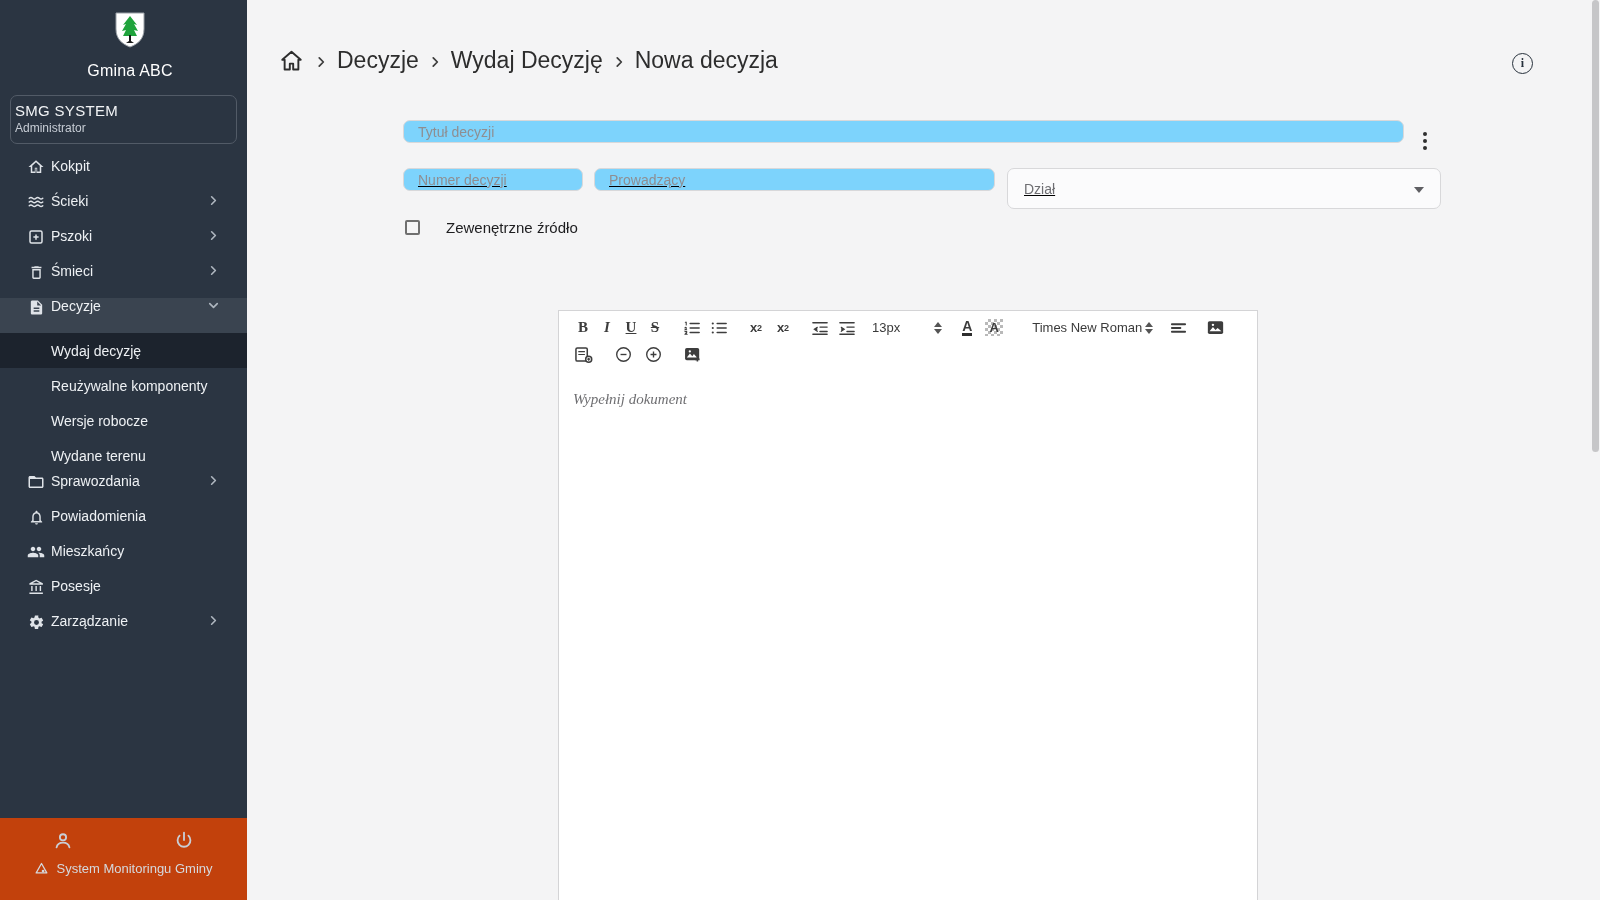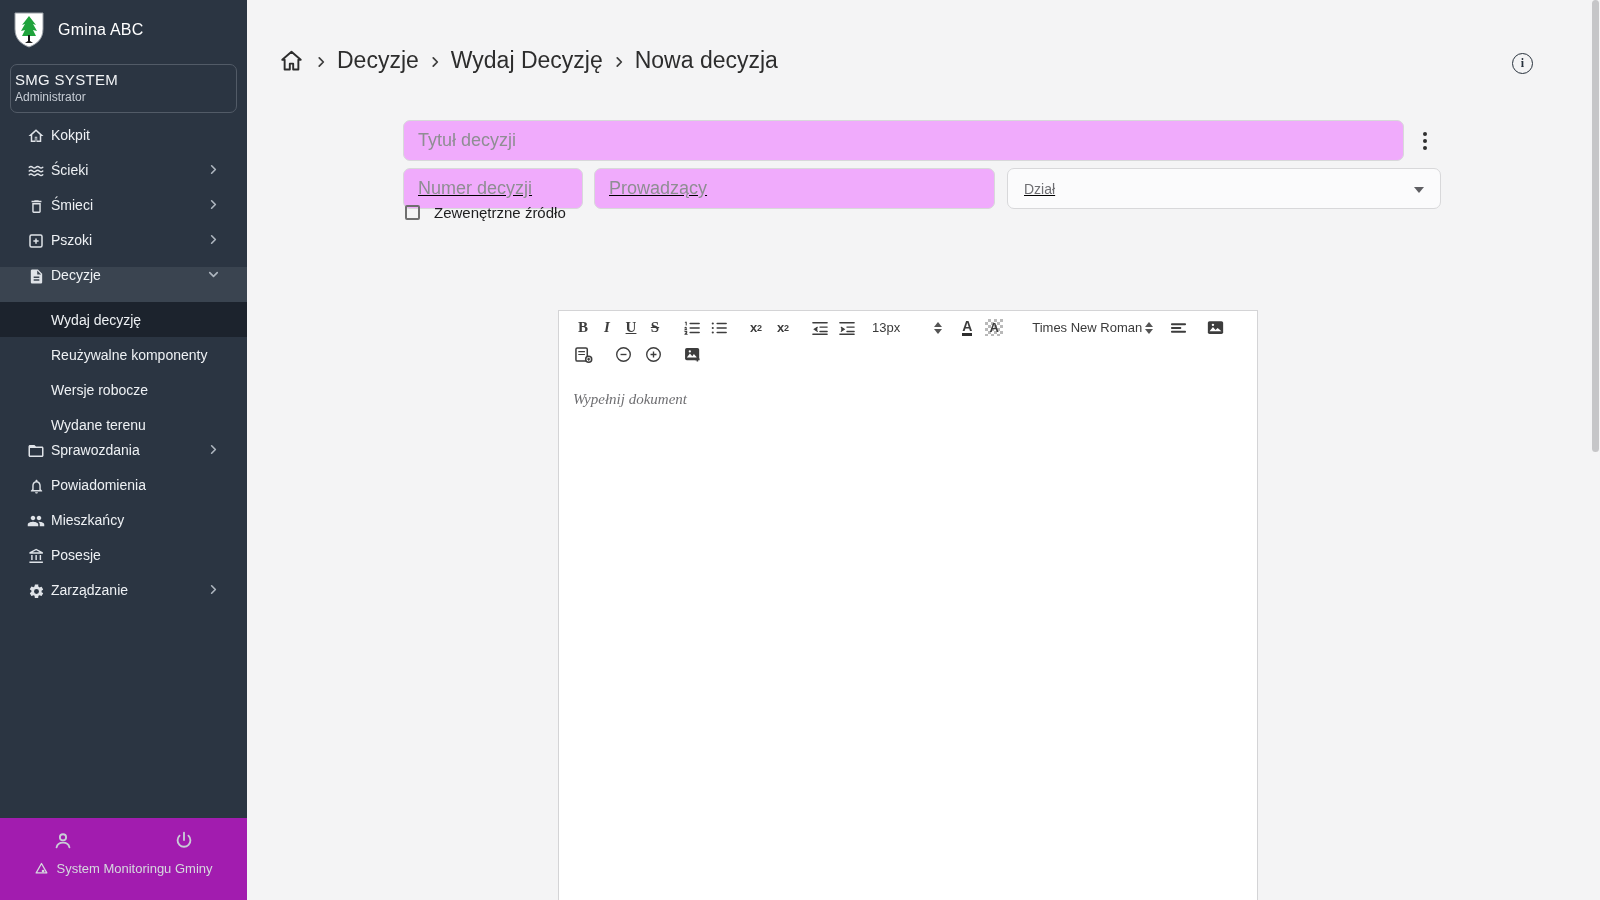--- a/index.html
+++ b/index.html
@@ -1,60 +1,60 @@
 <!DOCTYPE html>
 <html><head>
 <meta charset="utf-8">
 <style>
   * { box-sizing: border-box; margin: 0; padding: 0; }
   html,body { width:1600px; height:900px; overflow:hidden; }
   body { font-family:"Liberation Sans", sans-serif; background:#f4f4f5; position:relative; }
 
   
   .sidebar { position:absolute; left:0; top:0; width:247px; height:900px; background:#2b3542; color:#edf0f3; }
-  .logo-row { display:flex; align-items:center; gap:13px; padding:11px 0 9px 13px; }
+  .logo-row { display:flex; align-items:center; gap:13px; padding:11px 0 9px 13px;flex-direction:column; }
   .org-name { font-size:16px; color:#ffffff; letter-spacing:.2px; }
   .sys-badge { margin:6px 10px 0; border:1px solid #525b67; border-radius:7px; padding:6px 4px 8px; cursor:pointer; }
   .sys-badge .t { font-size:15px; color:#f2f4f6; letter-spacing:.3px; }
   .sys-badge .s { font-size:12px; color:#c7cdd5; margin-top:2px; }
 
   .menu { margin-top:14px; }
   .mi { height:35px; display:flex; padding:0 26px 0 27px; cursor:pointer; }
   .mi.highlight { background:#3a4450; }
   .mi-ic { width:18px; height:18px; margin-right:6px; display:flex; align-items:center; justify-content:center; color:#dfe3e8; flex:none; }
   .mi-lb { font-size:14px; flex:1; color:#eef1f4; white-space:nowrap; }
   .mi-ch { width:15px; height:15px; color:#aeb6bf; flex:none; display:flex; align-items:center; }
   .sub-item { height:35px; display:flex; align-items:center; padding-left:51px; font-size:14px; color:#eef1f4; cursor:pointer; }
   .sub-item.active { background:#1c232d; }
 
-  .sidebar-bottom { position:absolute; left:0; right:0; bottom:0; height:82px; background:#a21caf; }
+  .sidebar-bottom { position:absolute; left:0; right:0; bottom:0; height:82px; background:#c2410c; }
   .sb-icons { display:flex; justify-content:space-between; padding:12px 52px 0; color:#c9ced6; }
   .sb-icons .ib { cursor:pointer; display:flex; }
   .sb-foot { display:flex; align-items:center; justify-content:center; gap:7px; margin-top:9px; font-size:13px; color:#d5d9de; }
 
   
   .main { position:absolute; left:247px; top:0; right:0; bottom:0; background:#f4f4f5; }
   .breadcrumb { position:absolute; left:31px; top:47px; display:flex; align-items:center; gap:9px; font-size:23px; color:#2d2d2d; }
   .crumb { cursor:pointer; white-space:nowrap; }
   .bsep { display:flex; color:#3d3d3d; margin-top:2px; }
   .info-btn { position:absolute; top:53px; right:67px; width:21px; height:21px; border:1.7px solid #27313c; border-radius:50%; display:flex; align-items:center; justify-content:center; font:700 12px "Liberation Serif", serif; color:#27313c; cursor:pointer; }
 
   
   .form-area { position:absolute; left:156px; top:120px; width:1060px; height:120px; }
-  .inp { height:41px; background:#f0abfc; border:1px solid #d8d8da; border-radius:7px; font-size:18px; padding:0 14px; color:#333; outline:none; font-family:"Liberation Sans",sans-serif; }
+  .inp { height:23px; background:#7dd3fc; border:1px solid #d8d8da; border-radius:7px; font-size:14px; padding:0 14px; color:#333; outline:none; font-family:"Liberation Sans",sans-serif; }
   .inp::placeholder { color:#8e8e92; }
   .row1-inp { position:absolute; left:0; top:0; width:1001px; }
   .kebab { position:absolute; left:1012px; top:9px; width:20px; height:24px; display:flex; flex-direction:column; align-items:center; justify-content:center; gap:3px; cursor:pointer; }
   .kebab i { width:4px; height:4px; border-radius:50%; background:#2f2f2f; }
   .row2 { position:absolute; left:0; top:48px; display:flex;text-decoration:underline; }
   .numer { width:180px; margin-right:11px; }
   .prow { width:401px; margin-right:12px; }
   .select { width:434px; height:41px; background:#fbfbfc; border:1px solid #d8d8da; border-radius:7px; display:flex; align-items:center; padding:0 16px; font-size:14px; color:#6e6e72; cursor:pointer; position:relative; }
   .caret { position:absolute; right:16px; top:18px; width:0; height:0; border-left:5px solid transparent; border-right:5px solid transparent; border-top:6px solid #5f5f63; }
-  .cb-row { position:absolute; left:2px; top:84px; display:flex; align-items:center; gap:14px; cursor:pointer; }
+  .cb-row { position:absolute; left:2px; top:99px; display:flex; align-items:center; gap:26px; cursor:pointer; }
   .cb { width:15px; height:15px; border:2px solid #6f6f6f; border-radius:2px; background:transparent; }
   .cb-lb { font-size:15px; color:#1d1d1f; }
 
   
   .editor { position:absolute; left:311px; top:310px; width:700px; bottom:0; }
   .toolbar { border:1px solid #d4d4d6; background:#ffffff; padding:5px 12px 3px; display:flex; flex-wrap:wrap; align-items:center; }
   .tb { height:23px; min-width:24px; display:inline-flex; align-items:center; justify-content:center; color:#3d3d3d; cursor:pointer; border-radius:3px; }
   .ltr { font:600 15px "Liberation Serif", serif; }
   .ltr.i { font-style:italic; }
   .ltr.u { text-decoration:underline; }
@@ -126,40 +126,40 @@
         <span class="mi-lb">Ścieki</span>
         <span class="mi-ch">
           <svg width="15" height="15" viewBox="0 0 24 24">
               <path d="M9 6l6 6-6 6" fill="none" stroke="currentColor" stroke-width="2.6" stroke-linecap="round" stroke-linejoin="round"></path>
             </svg>
         </span>
       </div>
 
       <div class="mi">
         <span class="mi-ic">
-          <svg width="17" height="17" viewBox="0 0 24 24">
-              <path d="M6 19c0 1.1.9 2 2 2h8c1.1 0 2-.9 2-2V7H6v12zM8 9h8v10H8V9zm7.5-5-1-1h-5l-1 1H5v2h14V4h-3.5z" fill="currentColor"></path>
-            </svg>
-        </span>
-        <span class="mi-lb">Śmieci</span>
-        <span class="mi-ch">
-          <svg width="15" height="15" viewBox="0 0 24 24">
-              <path d="M9 6l6 6-6 6" fill="none" stroke="currentColor" stroke-width="2.6" stroke-linecap="round" stroke-linejoin="round"></path>
-            </svg>
-        </span>
-      </div>
-
-      <div class="mi">
-        <span class="mi-ic">
           <svg width="18" height="18" viewBox="0 0 24 24" fill="none" stroke="currentColor" stroke-width="2">
             <rect x="4" y="4" width="16" height="16" rx="2"></rect>
               <path d="M12 8.5v7M8.5 12h7"></path>
           </svg>
         </span>
         <span class="mi-lb">Pszoki</span>
+        <span class="mi-ch">
+          <svg width="15" height="15" viewBox="0 0 24 24">
+              <path d="M9 6l6 6-6 6" fill="none" stroke="currentColor" stroke-width="2.6" stroke-linecap="round" stroke-linejoin="round"></path>
+            </svg>
+        </span>
+      </div>
+
+      <div class="mi">
+        <span class="mi-ic">
+          <svg width="17" height="17" viewBox="0 0 24 24">
+              <path d="M6 19c0 1.1.9 2 2 2h8c1.1 0 2-.9 2-2V7H6v12zM8 9h8v10H8V9zm7.5-5-1-1h-5l-1 1H5v2h14V4h-3.5z" fill="currentColor"></path>
+            </svg>
+        </span>
+        <span class="mi-lb">Śmieci</span>
         <span class="mi-ch">
           <svg width="15" height="15" viewBox="0 0 24 24">
               <path d="M9 6l6 6-6 6" fill="none" stroke="currentColor" stroke-width="2.6" stroke-linecap="round" stroke-linejoin="round"></path>
             </svg>
         </span>
       </div>
 
 
       <div class="mi highlight">
         <span class="mi-ic">

